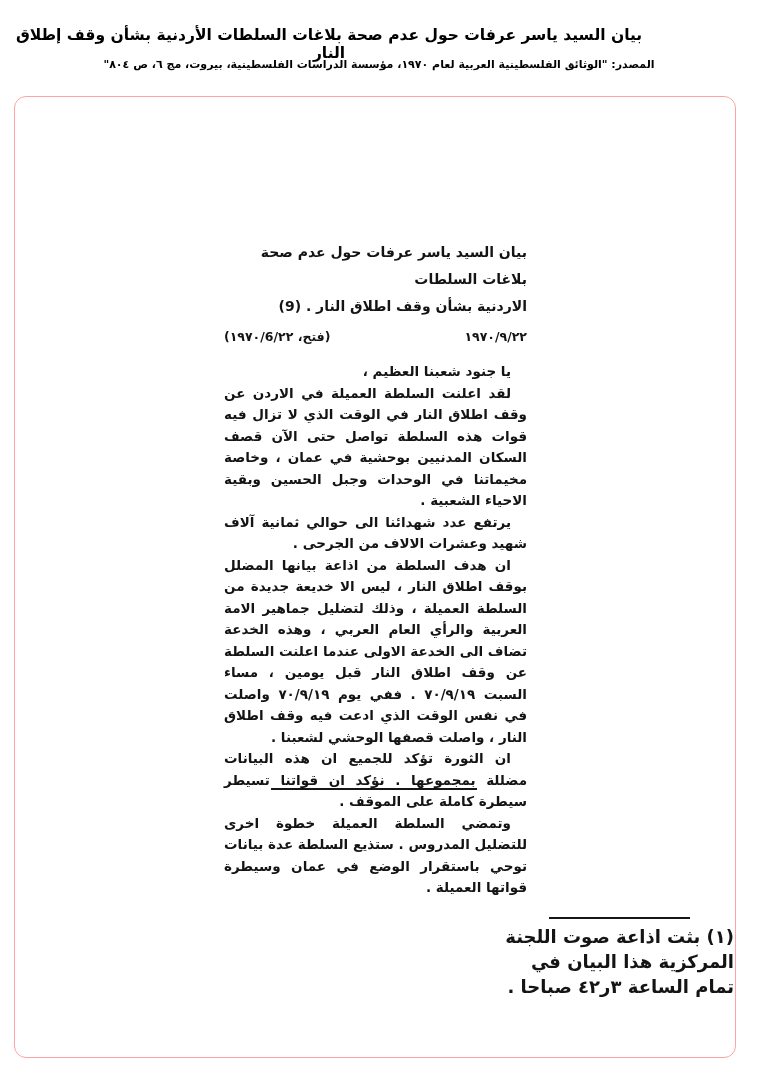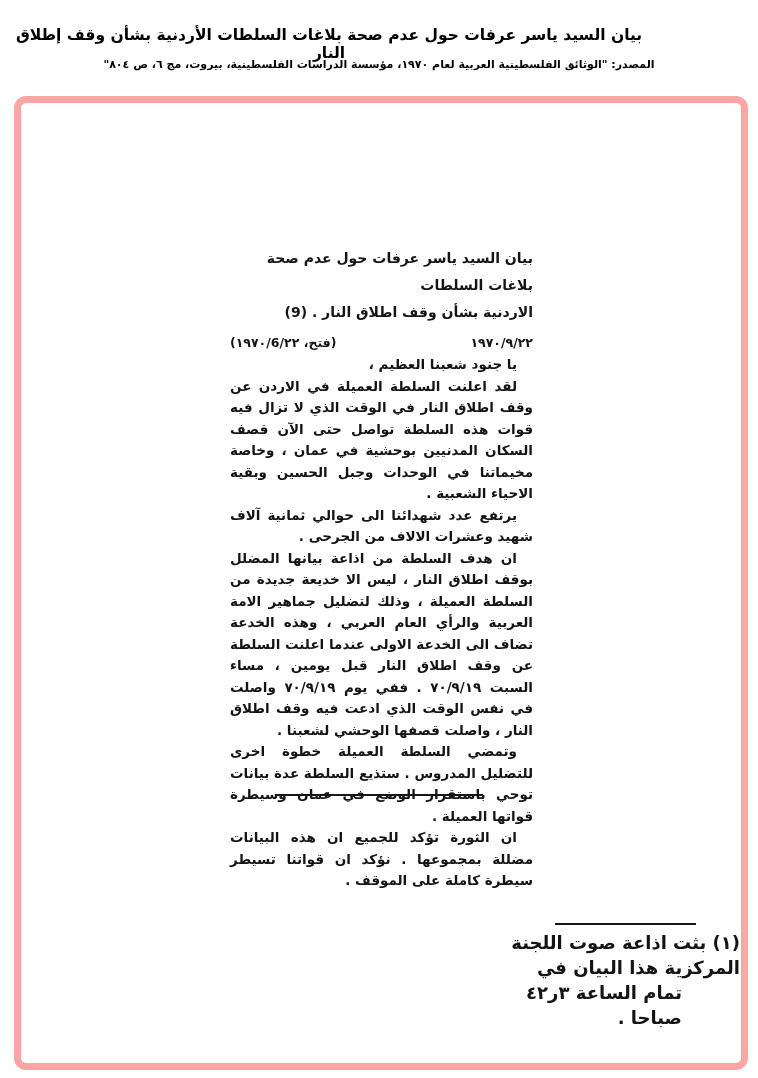--- a/index.html
+++ b/index.html
@@ -10,48 +10,48 @@
   .header-title{
     position:absolute;top:26px;left:0;width:658px;text-align:center;direction:rtl;
     font-size:15.5px;font-weight:700;color:#000;
   }
   .header-source{
     position:absolute;top:58px;left:0;width:758px;text-align:center;direction:rtl;
     font-size:11px;font-weight:700;color:#000;
   }
   .green-box{
     position:absolute;left:14px;top:96px;width:720px;height:960px;
-    border:7px solid #fca5a5;border-radius:12px;background:#ffffff;
+    border:1px solid #fca5a5;border-radius:12px;background:#ffffff;
   }
   .doc-column{
     position:absolute;left:228px;top:243px;width:303px;direction:rtl;
   }
   .doc-title{
     font-size:14px;font-weight:700;line-height:27px;text-align:right;color:#141414;
   }
   .date-row{
     display:flex;justify-content:space-between;direction:rtl;
     margin-top:9px;font-size:12.5px;font-weight:700;color:#141414;
   }
   .doc-body p{
     margin:0;padding:0;font-size:13.5px;font-weight:700;line-height:21.5px;
     text-align:justify;color:#141414;text-indent:16px;
   }
-  .doc-body{margin-top:4px;}
+  .doc-body{margin-top:17px;}
   .main-sep{
     position:absolute;left:275px;top:792px;width:206px;height:2px;background:#161616;
   }
   .foot-sep{
     position:absolute;left:553px;top:921px;width:141px;height:2px;background:#161616;
   }
   .footnote{
     position:absolute;left:488px;top:928px;width:250px;direction:rtl;
     font-size:18px;font-weight:700;line-height:25px;color:#141414;text-align:right;
   }
-  .footnote .fn-line2{padding-left:0;padding-right:58px;}
+  .footnote .fn-line2{padding-left:0;}
 </style>
 </head>
 <body>
 
 <div id="screen">
 
   <div class="header-title">بيان السيد ياسر عرفات حول عدم صحة بلاغات السلطات الأردنية بشأن وقف إطلاق النار</div>
   <div class="header-source">المصدر: "الوثائق الفلسطينية العربية لعام ١٩٧٠، مؤسسة الدراسات الفلسطينية، بيروت، مج ٦، ص ٨٠٤"</div>
 
   <div class="green-box">
@@ -65,22 +65,22 @@
       <div class="date-row">
         <span>١٩٧٠/٩/٢٢</span>
         <span>(فتح، ١٩٧٠/6/٢٢)</span>
       </div>
 
       <div class="doc-body">
         <p>يا جنود شعبنا العظيم ،</p>
         <p>لقد اعلنت السلطة العميلة في الاردن عن وقف اطلاق النار في الوقت الذي لا تزال فيه قوات هذه السلطة تواصل حتى الآن قصف السكان المدنيين بوحشية في عمان ، وخاصة مخيماتنا في الوحدات وجبل الحسين وبقية الاحياء الشعبية .</p>
         <p>يرتفع عدد شهدائنا الى حوالي ثمانية آلاف شهيد وعشرات الالاف من الجرحى .</p>
         <p>ان هدف السلطة من اذاعة بيانها المضلل بوقف اطلاق النار ، ليس الا خديعة جديدة من السلطة العميلة ، وذلك لتضليل جماهير الامة العربية والرأي العام العربي ، وهذه الخدعة تضاف الى الخدعة الاولى عندما اعلنت السلطة عن وقف اطلاق النار قبل يومين ، مساء السبت ٧٠/٩/١٩ . ففي يوم ٧٠/٩/١٩ واصلت في نفس الوقت الذي ادعت فيه وقف اطلاق النار ، واصلت قصفها الوحشي لشعبنا .</p>
+        <p>ان الثورة تؤكد للجميع ان هذه البيانات مضللة بمجموعها . نؤكد ان قواتنا تسيطر سيطرة كاملة على الموقف .</p>
         <p>وتمضي السلطة العميلة خطوة اخرى للتضليل المدروس . ستذيع السلطة عدة بيانات توحي باستقرار الوضع في عمان وسيطرة قواتها العميلة .</p>
-        <p>ان الثورة تؤكد للجميع ان هذه البيانات مضللة بمجموعها . نؤكد ان قواتنا تسيطر سيطرة كاملة على الموقف .</p>
       </div>
     </div>
 
     <div class="main-sep" style="position:absolute;left:256px;top:691px;"></div>
 
     <div class="foot-sep" style="position:absolute;left:534px;top:820px;"></div>
 
     <div class="footnote" style="position:absolute;left:469px;top:827px;">
       <div class="fn-line1">(١) بثت اذاعة صوت اللجنة المركزية هذا البيان في</div>
       <div class="fn-line2">تمام الساعة ٣ر٤٢ صباحا .</div>

